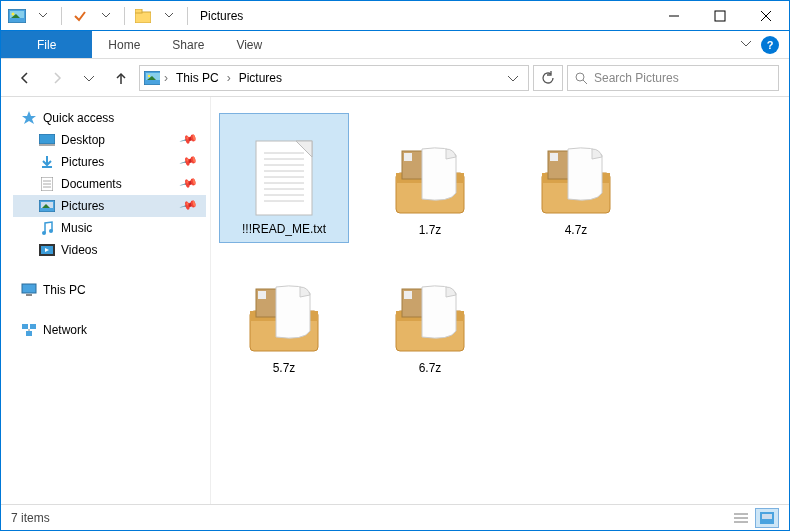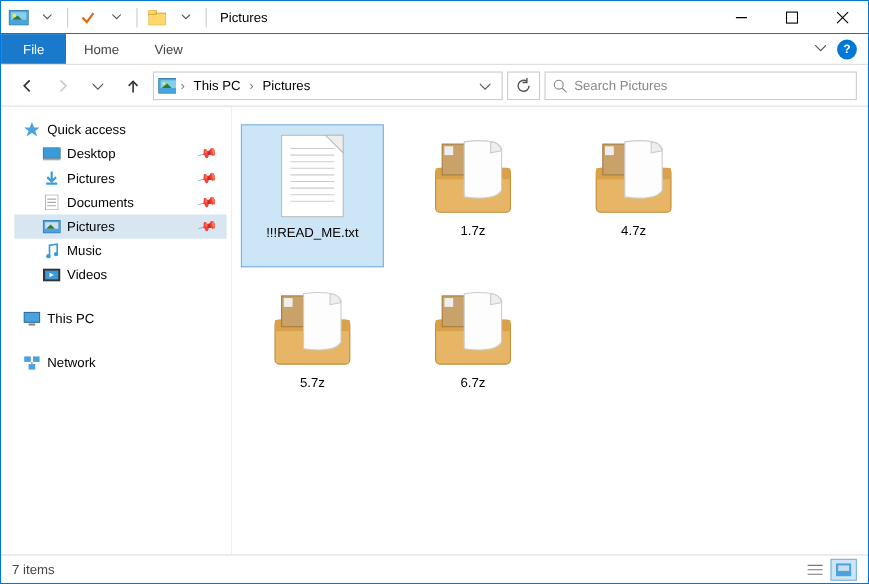--- a/index.html
+++ b/index.html
@@ -9,50 +9,50 @@
 .titlebar { height:30px; background:#fff; border-bottom:1px solid #0078d7; display:flex; align-items:center; }
 .titlebar .qat { display:flex; align-items:center; gap:2px; padding:0 4px; }
 .qat-item { width:24px; height:22px; display:flex; align-items:center; justify-content:center; }
 .titlebar .divider { width:1px; height:18px; background:#ccc; margin:0 4px; }
 .title-text { margin-left:4px; color:#000; }
 .win-controls { margin-left:auto; display:flex; }
 .win-btn { width:46px; height:30px; display:flex; align-items:center; justify-content:center; }
 
 
 .ribbon { height:28px; display:flex; align-items:stretch; border-bottom:1px solid #ddd; background:#fff; }
-.file-tab { background:#1979ca; color:#fff; padding:0 20px; display:flex; align-items:center; }
+.file-tab { background:#1979ca; color:#fff; padding:0 36px; display:flex; align-items:center; }
 .tab { padding:0 16px; display:flex; align-items:center; color:#444; }
 .ribbon-right { margin-left:auto; display:flex; align-items:center; padding-right:10px; gap:10px; }
 .help-icon { width:18px; height:18px; background:#0078d7; border-radius:50%; color:#fff; display:flex; align-items:center; justify-content:center; font-size:11px; font-weight:bold; }
 
 
 .navbar { height:38px; display:flex; align-items:center; padding:4px 10px; gap:4px; border-bottom:1px solid #ddd; }
 .nav-btn { width:28px; height:28px; display:flex; align-items:center; justify-content:center; color:#555; }
 .nav-btn.disabled { color:#ccc; }
 .crumb-box { flex:1; height:26px; border:1px solid #ccc; display:flex; align-items:center; padding:0 4px; gap:2px; }
 .crumb { padding:2px 4px; }
 .crumb-sep { color:#777; padding:0 2px; }
 .crumb-drop { margin-left:auto; padding:0 6px; color:#555; }
 .refresh-box { width:30px; height:26px; border:1px solid #ccc; display:flex; align-items:center; justify-content:center; }
-.search-box { width:284px; height:26px; border:1px solid #ccc; display:flex; align-items:center; padding:0 6px; color:#888; gap:6px; }
+.search-box { width:212px; height:26px; border:1px solid #ccc; display:flex; align-items:center; padding:0 6px; color:#888; gap:6px; }
 
 
 .body { flex:1; display:flex; min-height:0; }
 .sidebar { width:210px; border-right:1px solid #eee; padding:10px 4px 10px 12px; overflow:hidden; }
 .nav-group { margin-bottom:18px; }
 .nav-item { display:flex; align-items:center; height:22px; padding-left:8px; gap:6px; position:relative; }
 .nav-item.header { font-size:12px; }
 .nav-item.child { padding-left:26px; }
 .nav-item.selected { background:#d8e6f2; }
 .pin { margin-left:auto; margin-right:10px; color:#777; font-size:12px; transform:rotate(30deg); }
 .icon { width:16px; height:16px; display:flex; align-items:center; justify-content:center; }
 
 
 .content { flex:1; padding:16px 8px; display:flex; flex-wrap:wrap; align-content:flex-start; gap:8px 16px; }
-.file-item { width:130px; height:130px; display:flex; flex-direction:column; align-items:center; justify-content:flex-start; padding:6px 4px; }
+.file-item { width:130px; height:130px; display:flex; flex-direction:column; align-items:center; justify-content:flex-end; padding:6px 4px; }
 .file-item.selected { border:1px solid #7bb1e0; background:#cde6f7; }
 .file-icon { width:80px; height:80px; display:flex; align-items:center; justify-content:center; margin-bottom:4px; }
 .file-label { text-align:center; word-break:break-all; color:#000; }
 
 
 .statusbar { height:26px; border-top:1px solid #ddd; display:flex; align-items:center; padding:0 10px; color:#444; }
 .view-toggles { margin-left:auto; display:flex; gap:2px; }
 .view-btn { width:24px; height:20px; border:1px solid transparent; display:flex; align-items:center; justify-content:center; }
 .view-btn.active { border-color:#7bb1e0; background:#cde6f7; }
 
@@ -119,20 +119,21 @@
           <line x1="1" y1="1" x2="11" y2="11" stroke="#000"></line>
           <line x1="11" y1="1" x2="1" y2="11" stroke="#000"></line>
         </svg>
       </div>
   </div>
 </div>
 
 <div class="ribbon">
   <div class="file-tab">File</div>
   <div class="tab">Home</div>
+  <div class="tab">Share</div>
   <div class="tab">View</div>
   <div class="ribbon-right">
     <svg width="10" height="8">
         <polyline points="0,0 5,5 10,0" fill="none" stroke="#555"></polyline>
       </svg>
     <div class="help-icon">?</div>
   </div>
 </div>
 
 <div class="navbar">

